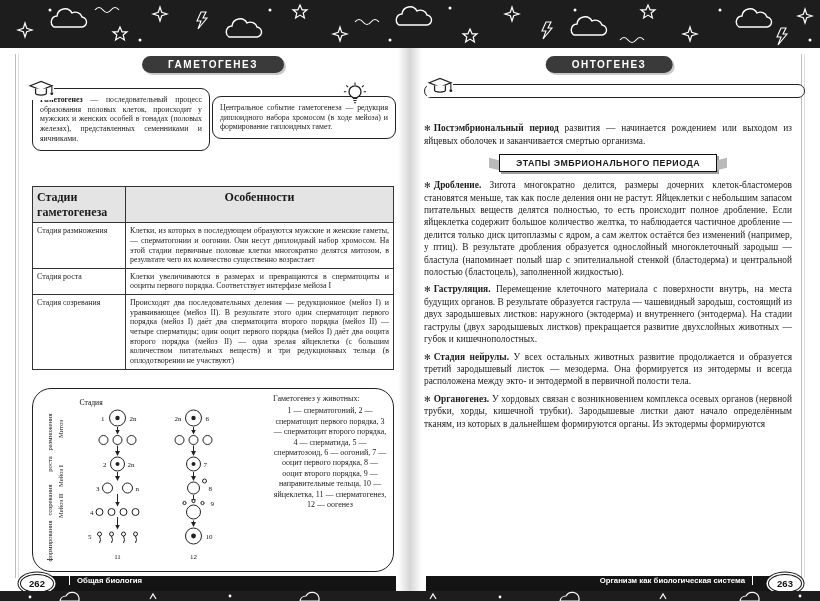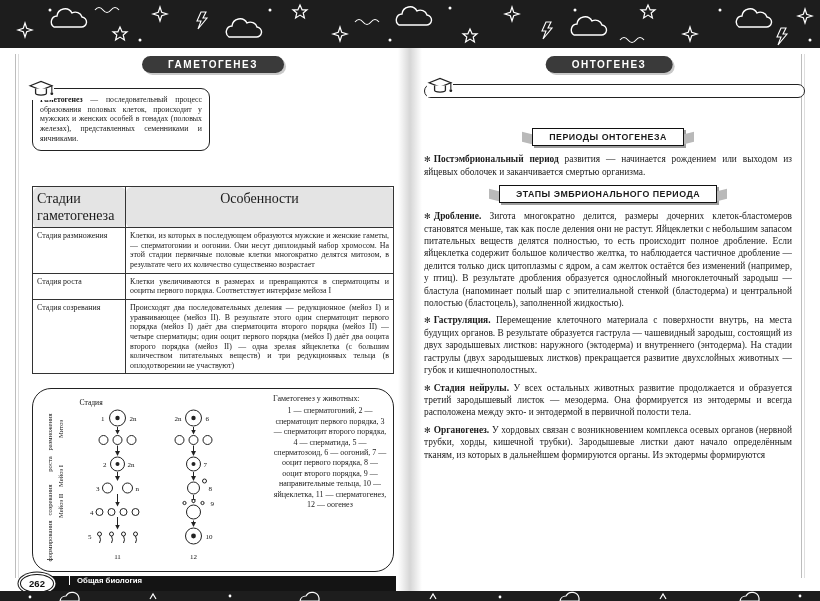--- a/index.html
+++ b/index.html
@@ -28,21 +28,21 @@
   .lp-note{top:48px;left:188px;width:168px;}
   .rp-def{top:36px;left:4px;width:344px;font-size:8.6px;padding:6px 9px 6px 26px;}
 
   .cap-icon{position:absolute;top:-11px;left:-5px;width:26px;height:22px;background:#fff;}
   .rp-def .cap-icon{top:-10px;left:2px;}
   .bulb-icon{position:absolute;top:-15px;right:28px;width:24px;height:24px;}
 
   .gtable{position:absolute;top:138px;left:8px;width:362px;border-collapse:collapse;
     font-size:7.9px;line-height:1.22;}
   .gtable th,.gtable td{border:1px solid #333;padding:3px 4px;vertical-align:top;}
-  .gtable th{background:#e4e4e4;font-weight:normal;text-align:center;font-size:14px;border-radius:6px;}
+  .gtable th{background:#e4e4e4;font-weight:bold;text-align:center;font-size:12px;}
   .gtable td{text-align:justify;}
   .gtable th:first-child,.gtable td:first-child{width:84px;text-align:left;}
 
   .diagram-box{position:absolute;top:340px;left:8px;width:362px;height:184px;
     border:1.2px solid #222;border-radius:19px;display:flex;gap:6px;padding:5px 6px;box-sizing:border-box;}
   .scheme{flex:0 0 auto;width:228px;height:170px;}
   .scheme circle{fill:#fff;stroke:#222;stroke-width:1;}
   .scheme circle.nuc{fill:#222;stroke:none;}
   .scheme line{stroke:#222;stroke-width:1;}
   .scheme path.tail{stroke:#222;stroke-width:1;fill:none;}
@@ -135,20 +135,28 @@
     <div class="defbox lp-def">
       <svg class="cap-icon" viewBox="0 0 24 20">
         <path d="M2,7 L12,3 L22,7 L12,11 Z" fill="#fff" stroke="#222" stroke-width="1.2"></path>
         <path d="M7,9.5 V14 C7,16.2 17,16.2 17,14 V9.5" fill="#fff" stroke="#222" stroke-width="1.2"></path>
         <line x1="22" y1="7" x2="22" y2="13" stroke="#222" stroke-width="1"></line>
         <circle cx="22" cy="14.3" r="1.3" fill="#222"></circle>
       </svg>
       <p><b>Гаметогенез</b><span> — последовательный процесс образования половых клеток, происходит у мужских и женских особей в гонадах (половых железах), представленных семенниками и яичниками.</span></p>
     </div>
 
+    <div class="defbox lp-note">
+      <svg class="bulb-icon" viewBox="0 0 22 22">
+        <circle cx="11" cy="9" r="5.5" fill="#fff" stroke="#222" stroke-width="1.2"></circle>
+        <path d="M9,15 h4 M9.5,17 h3 M10,19 h2" stroke="#222" stroke-width="1" fill="none"></path>
+        <path d="M11,0.5 v2.2 M3,3 l1.6,1.6 M19,3 l-1.6,1.6 M0.8,9 h2.2 M19,9 h2.2" stroke="#222" stroke-width="1" fill="none"></path>
+      </svg>
+      <p>Центральное событие гаметогенеза — редукция диплоидного набора хромосом (в ходе мейоза) и формирование гаплоидных гамет.</p>
+    </div>
 
     <table class="gtable">
       <thead>
         <tr>
           <th>Стадии гаметогенеза</th>
           <th>Особенности</th>
         </tr>
       </thead>
       <tbody>
         <tr>
@@ -271,40 +279,42 @@
     <div class="defbox rp-def">
       <svg class="cap-icon" viewBox="0 0 24 20">
         <path d="M2,7 L12,3 L22,7 L12,11 Z" fill="#fff" stroke="#222" stroke-width="1.2"></path>
         <path d="M7,9.5 V14 C7,16.2 17,16.2 17,14 V9.5" fill="#fff" stroke="#222" stroke-width="1.2"></path>
         <line x1="22" y1="7" x2="22" y2="13" stroke="#222" stroke-width="1"></line>
         <circle cx="22" cy="14.3" r="1.3" fill="#222"></circle>
       </svg>
     </div>
 
     <section class="rp-flow">
-      <div class="banner-row">
-        <span class="banner">ПЕРИОДЫ  ОНТОГЕНЕЗА</span>
-      </div>
 
 
       <p class="para"><span class="star">✻</span><b>Постэмбриональный период</b><span> развития — начинается рождением или выходом из яйцевых оболочек и заканчивается смертью организма.</span></p>
 
       <div class="banner-row">
         <span class="banner">ЭТАПЫ  ЭМБРИОНАЛЬНОГО  ПЕРИОДА</span>
       </div>
 
       <p class="para"><span class="star">✻</span><b>Дробление.</b><span> Зигота многократно делится, размеры дочерних клеток-бластомеров становятся меньше, так как после деления они не растут. Яйцеклетки с небольшим запасом питательных веществ делятся полностью, то есть происходит полное дробление. Если яйцеклетка содержит большое количество желтка, то наблюдается частичное дробление — делится только диск цитоплазмы с ядром, а сам желток остаётся без изменений (например, у птиц). В результате дробления образуется однослойный многоклеточный зародыш — бластула (напоминает полый шар с эпителиальной стенкой (бластодерма) и центральной полостью (бластоцель), заполненной жидкостью).</span></p>
 
       <p class="para"><span class="star">✻</span><b>Гаструляция.</b><span> Перемещение клеточного материала с поверхности внутрь, на места будущих органов. В результате образуется гаструла — чашевидный зародыш, состоящий из двух зародышевых листков: наружного (эктодерма) и внутреннего (энтодерма). На стадии гаструлы (двух зародышевых листков) прекращается развитие двухслойных животных — губок и кишечнополостных.</span></p>
 
       <p class="para"><span class="star">✻</span><b>Стадия нейрулы.</b><span> У всех остальных животных развитие продолжается и образуется третий зародышевый листок — мезодерма. Она формируется из энтодермы и всегда расположена между экто- и энтодермой в первичной полости тела.</span></p>
 
       <p class="para"><span class="star">✻</span><b>Органогенез.</b><span> У хордовых связан с возникновением комплекса осевых органов (нервной трубки, хорды, кишечной трубки). Зародышевые листки дают начало определённым тканям, из которых в дальнейшем формируются органы. Из эктодермы формируются</span></p>
     </section>
 
+    <div class="footer-bar">
+      <span class="footer-label">Организм  как  биологическая  система</span>
+      <span class="footer-sep"></span>
+      <span class="page-badge">263</span>
+    </div>
   </div>
 
   <svg class="band bottom" viewBox="0 0 820 10" preserveAspectRatio="none">
     <rect x="0" y="0" width="820" height="10" fill="#1d1d1d"></rect>
     <g stroke="#fff" stroke-width="1.2" fill="#1d1d1d">
       <path d="M60 10 a6 6 0 0 1 6-5 a7 7 0 0 1 13 2 l0 3 z"></path>
       <path d="M300 10 a6 6 0 0 1 6-5 a7 7 0 0 1 13 2 l0 3 z"></path>
       <path d="M560 10 a6 6 0 0 1 6-5 a7 7 0 0 1 13 2 l0 3 z"></path>
       <path d="M740 10 a6 6 0 0 1 6-5 a7 7 0 0 1 13 2 l0 3 z"></path>
       <path d="M150 8 L153 3 L156 8" fill="none"></path>

